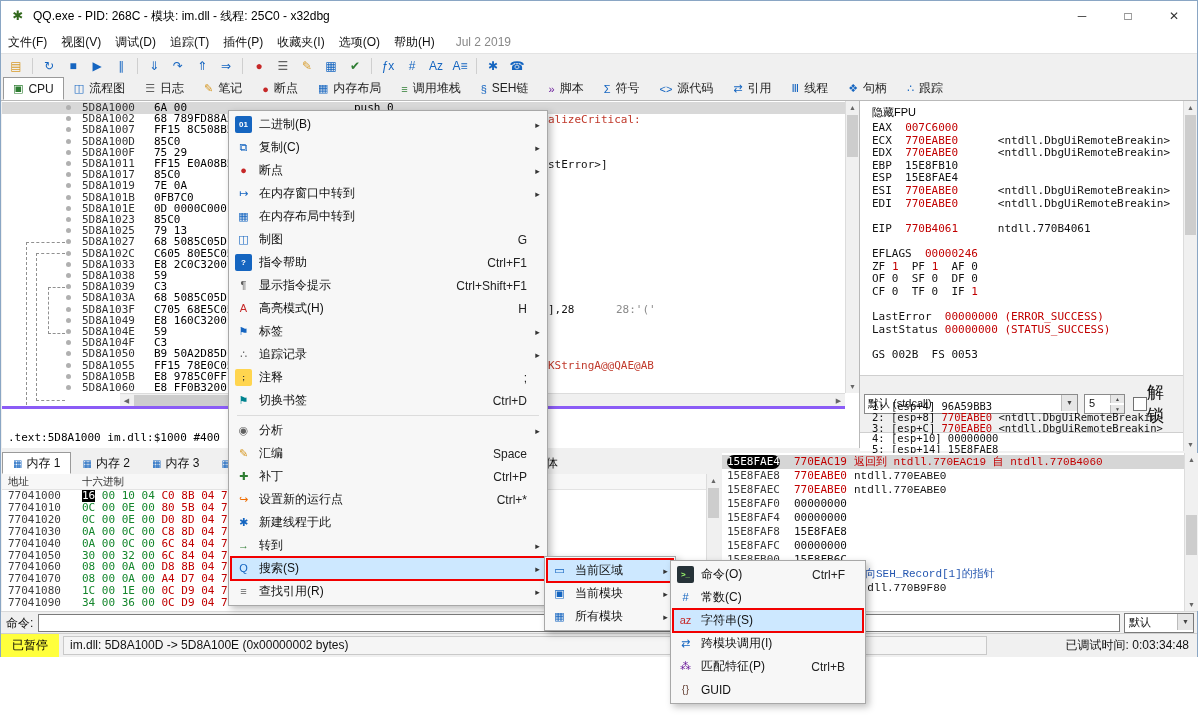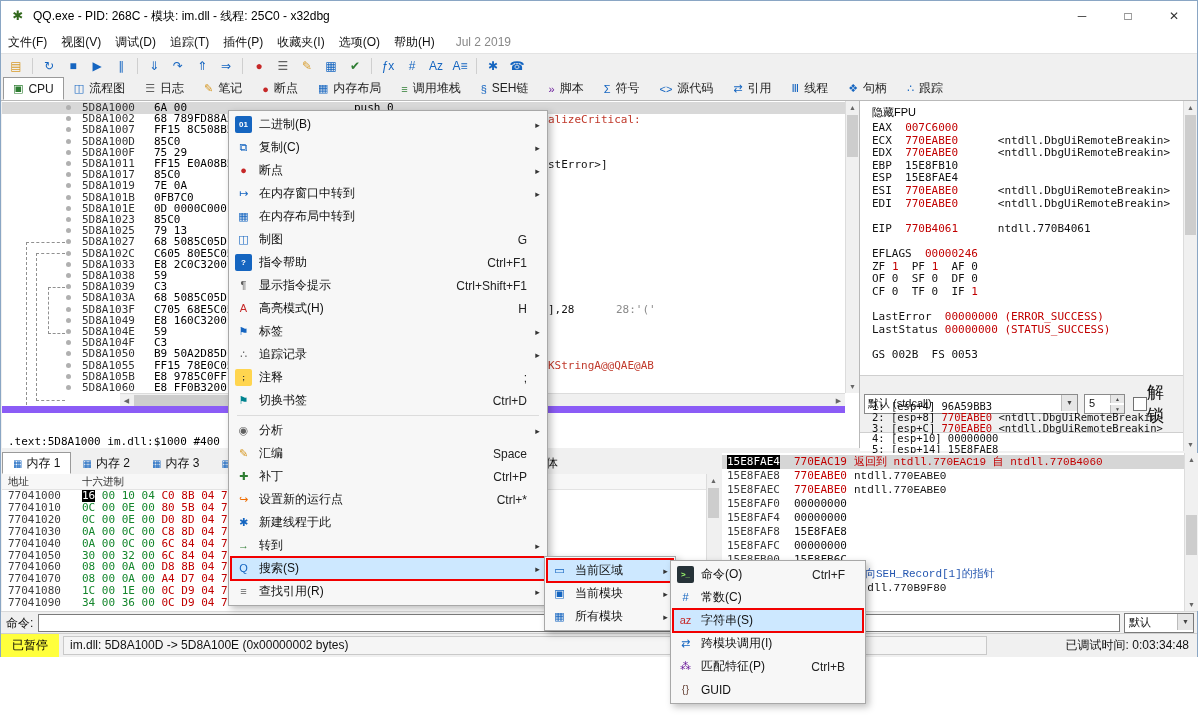--- a/index.html
+++ b/index.html
@@ -37,21 +37,21 @@
   .dsel{background:#d8d8d8;}
   .ddot{position:absolute;left:64px;top:3px;width:5px;height:5px;border-radius:50%;background:#b0b0b0;}
   .daddr{position:absolute;left:80px;color:#333;}
   .dbytes{position:absolute;left:152px;color:#000;white-space:pre;}
   .dinstr{position:absolute;left:352px;color:#000;white-space:pre;}
   .dfrag{position:absolute;font-family:"DejaVu Sans Mono",monospace;font-size:11px;white-space:pre;}
   .jmp{position:absolute;border:1px dashed #909090;border-right:none;}
   #jmp1{left:34px;top:152px;width:28px;height:146px;}
   #jmp2{left:46px;top:186px;width:16px;height:45px;}
   #jmp3{left:24px;top:141px;width:38px;height:201px;}
-  .infopane{position:absolute;left:0;top:305px;width:843px;height:42px;background:#fff;border-top:7px solid #8b5cf6;}
+  .infopane{position:absolute;left:0;top:305px;width:843px;height:42px;background:#fff;border-top:3px solid #8b5cf6;}
   .infotext{position:absolute;left:6px;top:22px;font-family:"DejaVu Sans Mono",monospace;font-size:11px;color:#000;}
 
   
   .vscroll{position:absolute;width:13px;background:#f0f0f0;border-left:1px solid #dcdcdc;}
   .varrow{position:absolute;left:0;width:13px;height:13px;font-size:7px;line-height:13px;text-align:center;color:#666;}
   .vtop{top:0;}.vbot{bottom:0;}
   .vthumb{position:absolute;left:1px;width:11px;background:#cdcdcd;}
   .vs-disasm{right:0;top:0;height:292px;}
   .vs-disasm .vthumb{top:14px;height:42px;}
   .vs-regs{right:0;top:0;height:350px;}
@@ -96,21 +96,21 @@
   .xbytes{position:absolute;left:80px;}
 
   .splitv{position:absolute;left:719px;top:452px;width:2px;height:158px;background:#f0f0f0;}
 
   
   .stack{position:absolute;left:721px;top:452px;width:476px;height:158px;background:#fff;overflow:hidden;}
   .stackrows{position:absolute;left:0;top:0;right:13px;bottom:0;}
   .srow{position:absolute;left:0;height:14px;width:463px;font-family:"DejaVu Sans Mono",monospace;font-size:11px;line-height:14px;}
   .srow.sel{background:#d6d6d6;}
   .saddr{position:absolute;left:5px;color:#3a3a3a;}
-  .saddr.c-inv{color:#fff;}
+  .saddr.c-inv{color:#fff;border-radius:7px;}
   .sval{position:absolute;left:72px;}
   .scom{position:absolute;left:132px;white-space:pre;font-family:Liberation Mono, monospace;}
 
   
   .cmdbar{position:absolute;left:0;top:610px;right:0;height:22px;background:#f0f0f0;display:flex;align-items:center;padding:0 3px;border-top:1px solid #d9d9d9;}
   .cmdlabel{font-size:12px;margin:0 5px 0 2px;white-space:nowrap;}
   .cmdinput{flex:1;height:16px;border:1px solid #7a7a7a;background:#fff;font-family:"DejaVu Sans Mono",monospace;font-size:11px;padding:0 3px;outline:none;}
   .cmddrop{width:64px;height:18px;margin-left:4px;background:#fff;border:1px solid #7a7a7a;font-size:11px;position:relative;padding-left:4px;line-height:16px;}
 
   

